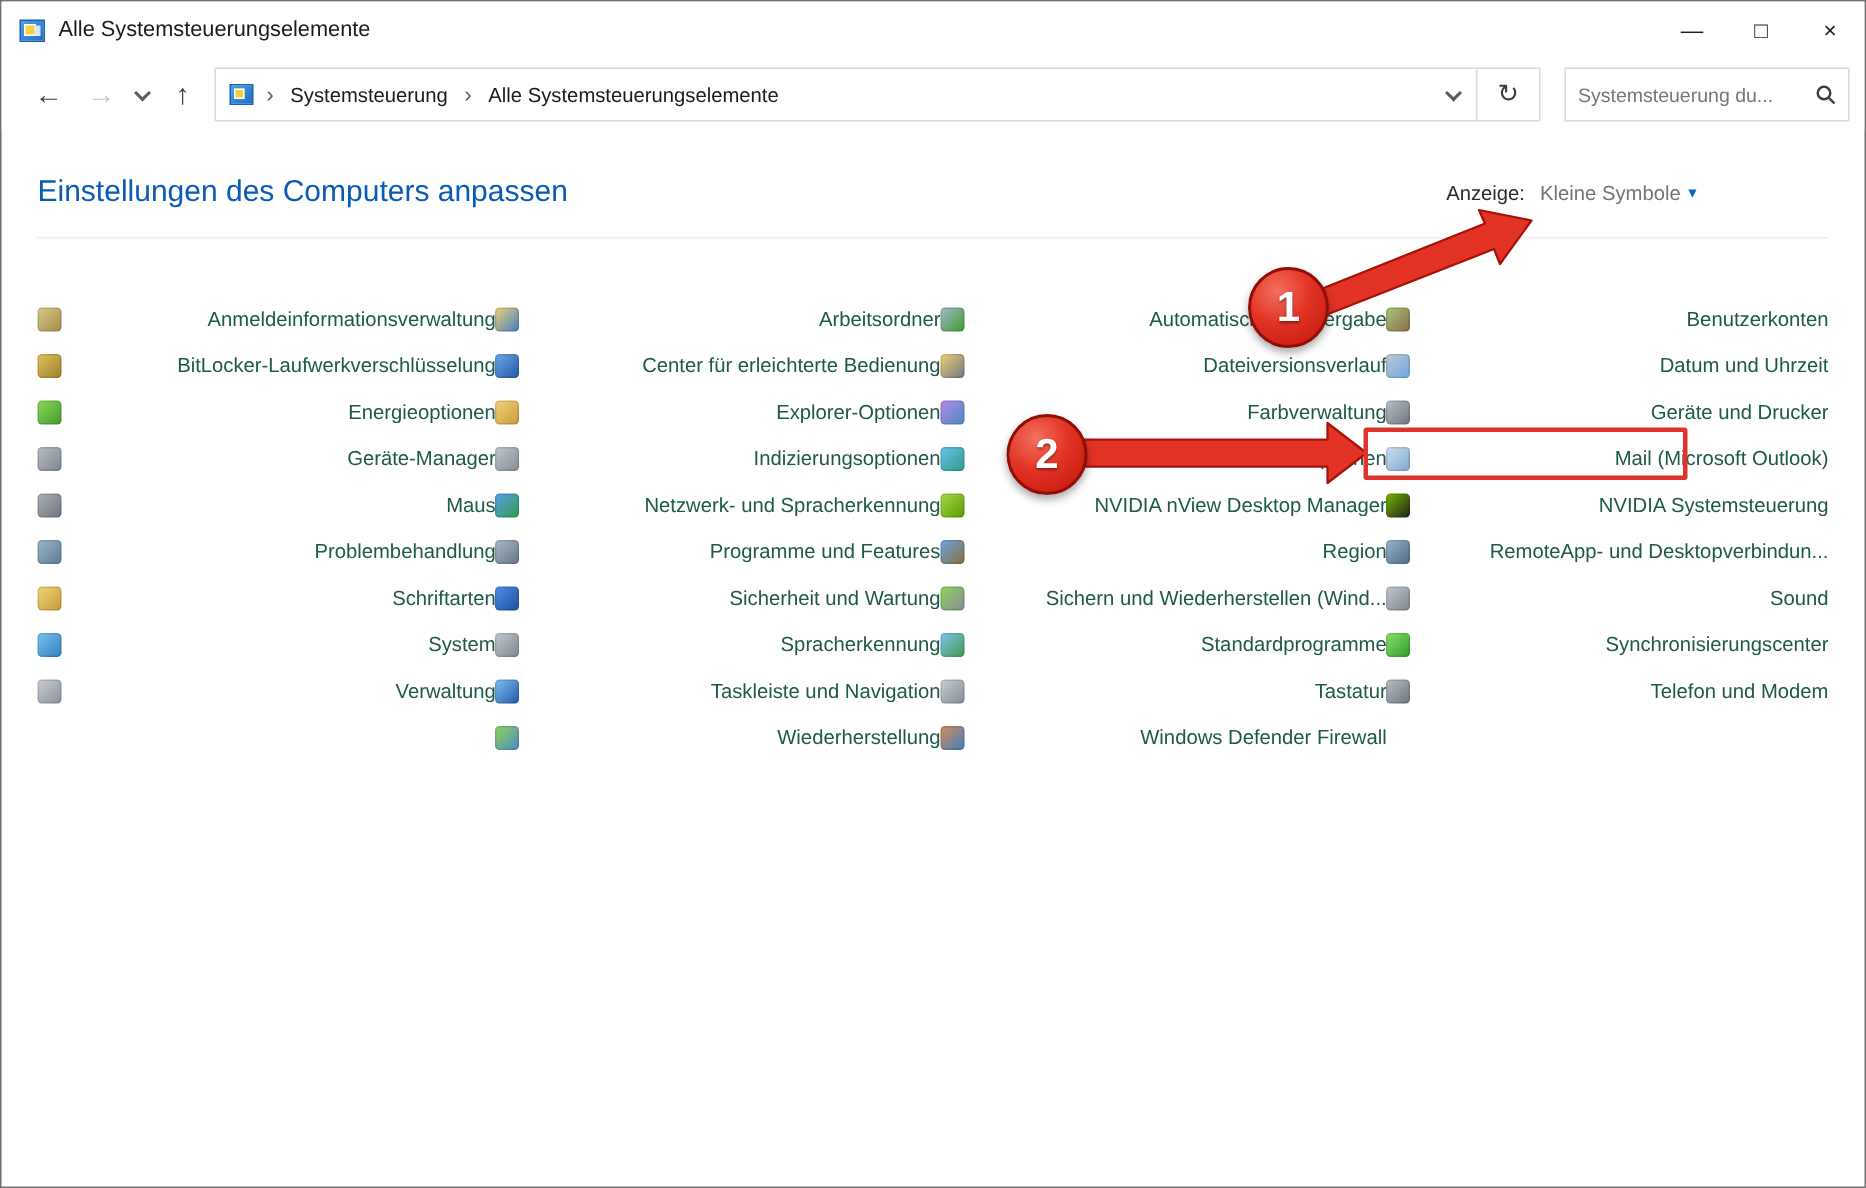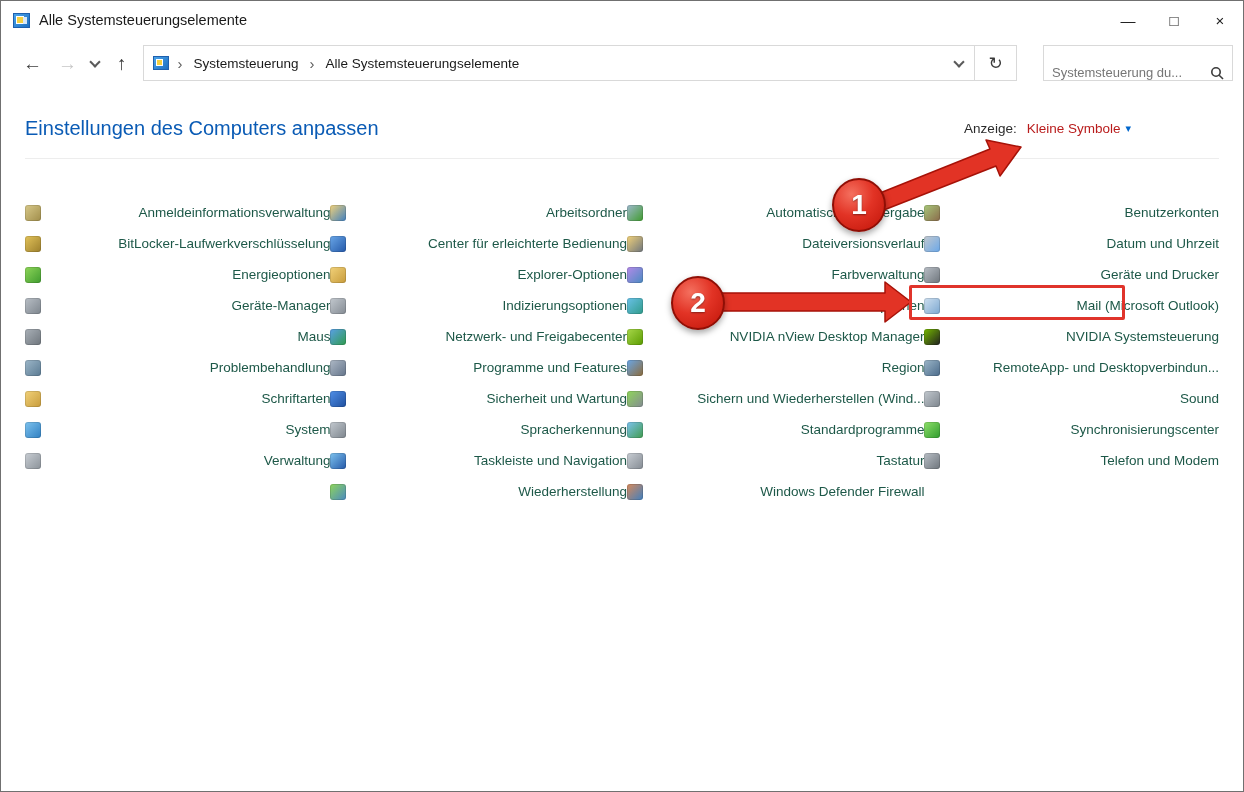--- a/index.html
+++ b/index.html
@@ -22,31 +22,31 @@
   .chev { display:inline-block; width:8px; height:8px; border-right:2px solid #5a5a5a; border-bottom:2px solid #5a5a5a; transform:rotate(45deg); margin:0 10px 3px 6px; }
   .addressbar { flex:1; height:36px; margin-left:8px; border:1px solid #d9d9d9; display:flex; align-items:center; background:#fff; }
   .crumb-icon { width:16px; height:14px; margin-left:9px; border:1px solid #1d5fae; background:linear-gradient(135deg,#4aa3e8,#1d6fc1); position:relative; flex:0 0 auto; }
   .crumb-icon::before { content:""; position:absolute; left:2px; top:2px; width:5px; height:5px; background:#f5d040; border:1px solid #fff; }
   .crumb-sep { color:#5a5a5a; font-size:15px; padding:0 9px; }
   .crumb { font-size:13.5px; color:#1a1a1a; padding:8px 2px; cursor:default; }
   .addr-right { margin-left:auto; display:flex; align-items:center; height:100%; }
   .addr-chevron { width:30px; height:100%; display:flex; align-items:center; justify-content:center; }
   .addr-chevron .chev { margin:0 0 3px 0; }
   .refresh-btn { width:42px; height:100%; border-left:1px solid #d9d9d9; display:flex; align-items:center; justify-content:center; font-size:17px; color:#3b3b3b; }
-  .searchbox { width:190px; height:36px; margin-left:26px; border:1px solid #d9d9d9; display:flex; align-items:flex-end; padding:0 8px; }
+  .searchbox { width:190px; height:36px; margin-left:16px; border:1px solid #d9d9d9; display:flex; align-items:center; padding:0 8px; }
   .searchbox input { flex:1; border:none; outline:none; font-size:13px; color:#444; font-family:inherit; min-width:0; }
   .searchbox input::placeholder { color:#767676; }
 
   
   .main { padding:0 24px; }
   .page-header { display:flex; align-items:center; justify-content:space-between; padding:30px 0 18px 0; border-bottom:1px solid #ededed; }
   .page-title { font-size:20px; font-weight:400; color:#0a5bb5; }
   .view-by { display:flex; align-items:center; margin-right:88px; font-size:13.5px; }
   .view-label { color:#2b2b2b; margin-right:10px;text-align:center; }
-  .view-value { color:#b91c1c; cursor:pointer;text-align:right; }
+  .view-value { color:#737373; cursor:pointer;text-align:right; }
   .view-caret { color:#0066cc; font-size:11px; margin-left:5px; }
 
   
   .grid { display:flex; margin-top:38px; }
   .col { display:flex; flex-direction:column; }
   .col1 { width:306px; } .col2 { width:297px; } .col3 { width:298px; } .col4 { width:295px; }
   .item { display:flex; align-items:center; height:31px; cursor:pointer;justify-content:space-between; }
   .item .ic { width:16px; height:16px; border-radius:3px; flex:0 0 auto; box-shadow:inset 0 0 0 1px rgba(0,0,0,.12); }
   .item .lbl { margin-left:9px; font-size:13.5px; color:#1d5848; white-space:nowrap; overflow:hidden; }
 
@@ -165,21 +165,21 @@
           <div class="item">
             <span class="ic" style="background: linear-gradient(135deg, rgb(242, 210, 122), rgb(199, 155, 59));"></span>
             <span class="lbl">Explorer-Optionen</span>
           </div>
           <div class="item">
             <span class="ic" style="background: linear-gradient(135deg, rgb(195, 201, 207), rgb(132, 139, 147));"></span>
             <span class="lbl">Indizierungsoptionen</span>
           </div>
           <div class="item">
             <span class="ic" style="background: linear-gradient(135deg, rgb(90, 160, 232), rgb(47, 155, 78));"></span>
-            <span class="lbl">Netzwerk- und Freigabecenter</span>
+            <span class="lbl">Netzwerk- und Spracherkennung</span>
           </div>
           <div class="item">
             <span class="ic" style="background: linear-gradient(135deg, rgb(174, 185, 198), rgb(100, 116, 138));"></span>
             <span class="lbl">Programme und Features</span>
           </div>
           <div class="item">
             <span class="ic" style="background: linear-gradient(135deg, rgb(79, 143, 232), rgb(31, 79, 158));"></span>
             <span class="lbl">Sicherheit und Wartung</span>
           </div>
           <div class="item">

